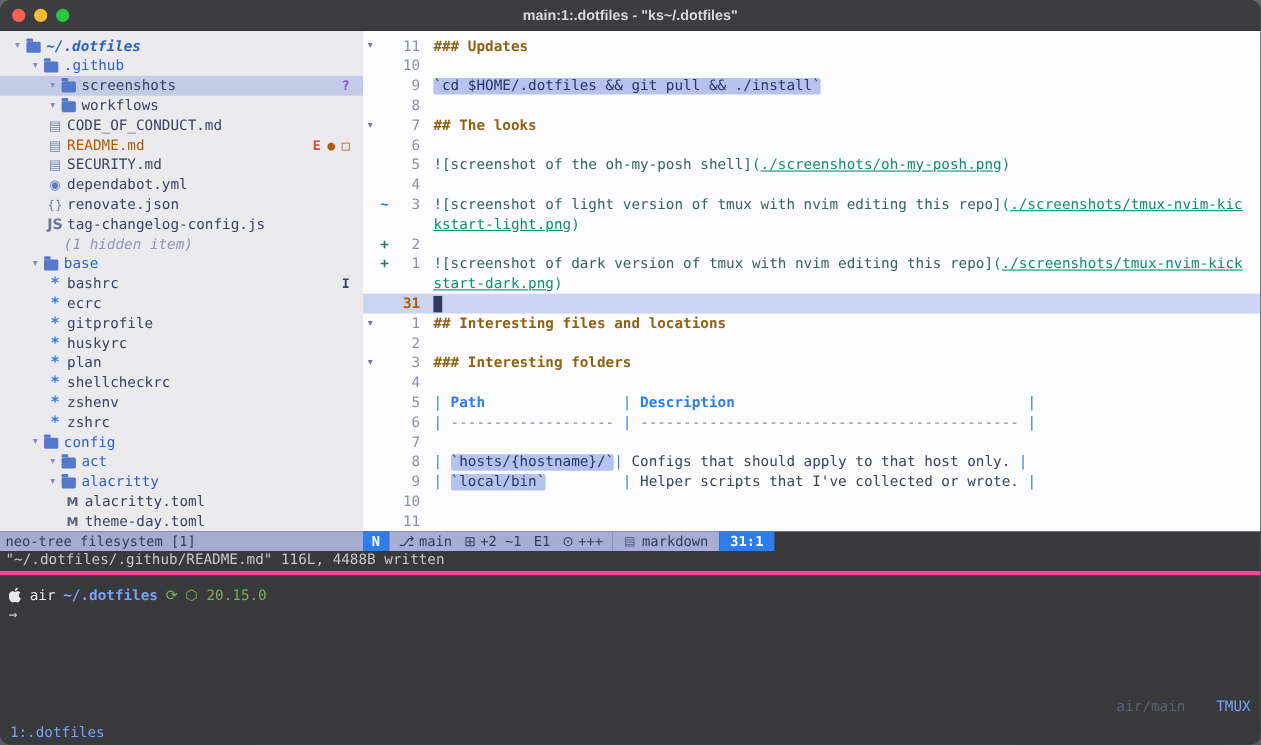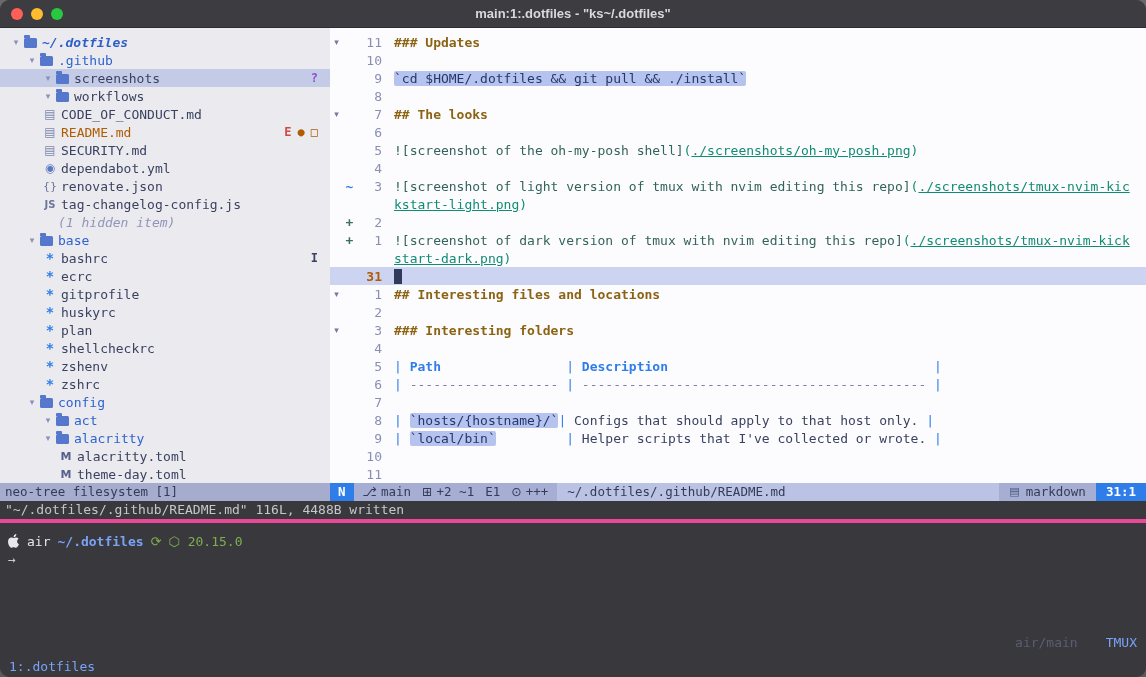--- a/index.html
+++ b/index.html
@@ -17,21 +17,21 @@
   .panes{flex:0 0 454px;display:flex;}
   
   .tree{width:330px;flex:0 0 330px;background:#eaeaef;padding-top:5px;font-size:13px;overflow:hidden;}
   .tree-row{height:18px;display:flex;align-items:center;white-space:pre;}
   .tree-row.selected{background:#c3cbe7;}
   .t-chev{flex:0 0 12px;color:#8a90b8;font-size:9px;text-align:center;margin-right:2px;font-family:"DejaVu Sans",sans-serif;}
   .t-folder{flex:0 0 13px;width:13px;height:10px;background:#5578cc;border-radius:1.5px;position:relative;margin-right:5px;margin-top:2px;}
   .t-folder::before{content:"";position:absolute;top:-3px;left:0;width:6px;height:3px;background:inherit;border-radius:1px 1px 0 0;}
   .t-icon{flex:0 0 16px;width:16px;text-align:center;color:#7d87ad;margin-right:3px;font-family:"DejaVu Sans","DejaVu Sans Mono",sans-serif;font-size:12px;}
   .t-icon.star{color:#2e7de9;font-weight:bold;font-size:14px;}
-  .t-icon.js{font-size:10px;font-weight:bold;color:#6d7699;}
+  .t-icon.js{font-size:13px;font-weight:bold;color:#6d7699;}
   .t-icon.braces{font-size:11px;color:#6d7699;}
   .t-icon.toml{font-size:11px;font-weight:bold;color:#55608d;}
   .t-icon.gear{color:#5b79c0;}
   .t-spacer{flex:0 0 16px;}
   .lbl-folder{color:#2e63cf;}
   .lbl-root{color:#2e5fc7;font-weight:bold;font-style:italic;}
   .lbl-file{color:#3b4261;}
   .lbl-readme{color:#b15c00;}
   .lbl-hidden{color:#9196b8;font-style:italic;}
   .badges{margin-left:auto;padding-right:12px;display:flex;gap:6px;}
@@ -156,21 +156,20 @@
 
     <div class="statusline">
       <div class="neo-status">neo-tree filesystem [1]</div>
       <div class="mode">N</div>
       <div class="seg-b" id="git-segment">
           <span><span class="glyph">⎇</span><span>main</span></span>
           <span><span class="glyph">⊞</span><span>+2 ~1</span></span>
           <span><span>E1</span></span>
           <span><span class="glyph">⊙</span><span>+++</span></span>
         </div>
-      <div class="seg-c">~/.dotfiles/.github/README.md</div>
       <div class="seg-y">
         <span class="ft-icon">▤</span>
         <span>markdown</span>
       </div>
       <div class="seg-z">31:1</div>
     </div>
 
     <div class="cmdline">"~/.dotfiles/.github/README.md" 116L, 4488B written</div>
 
     <div class="shell">

